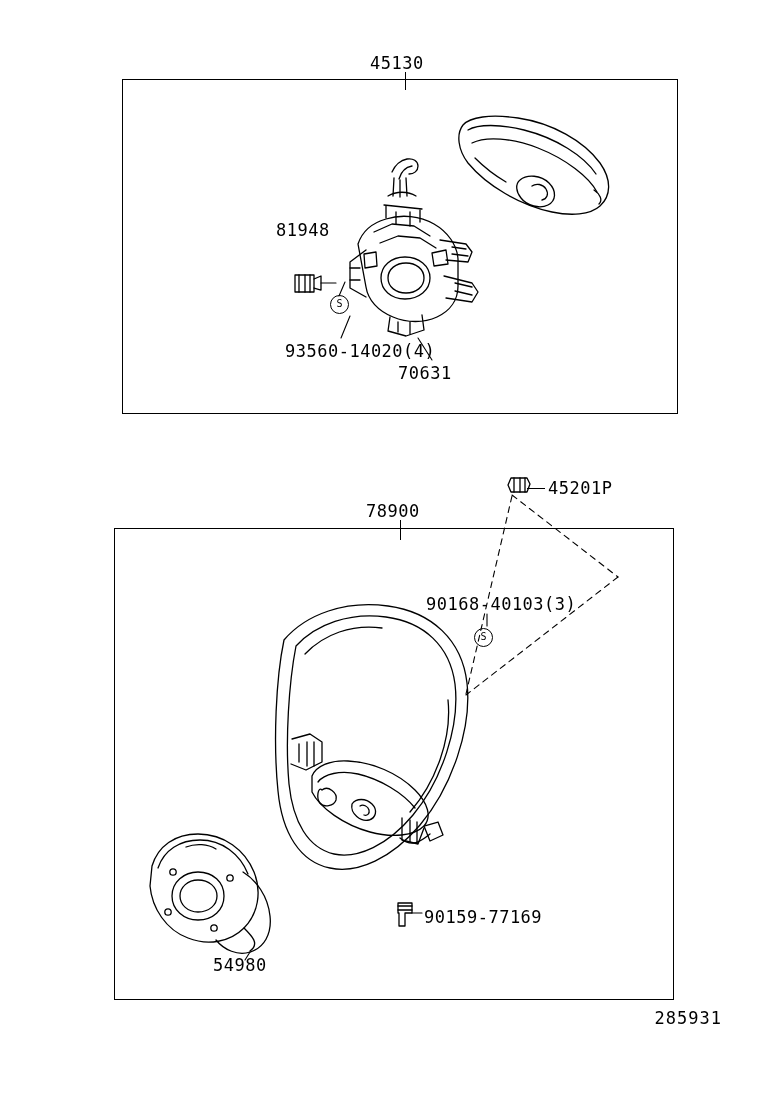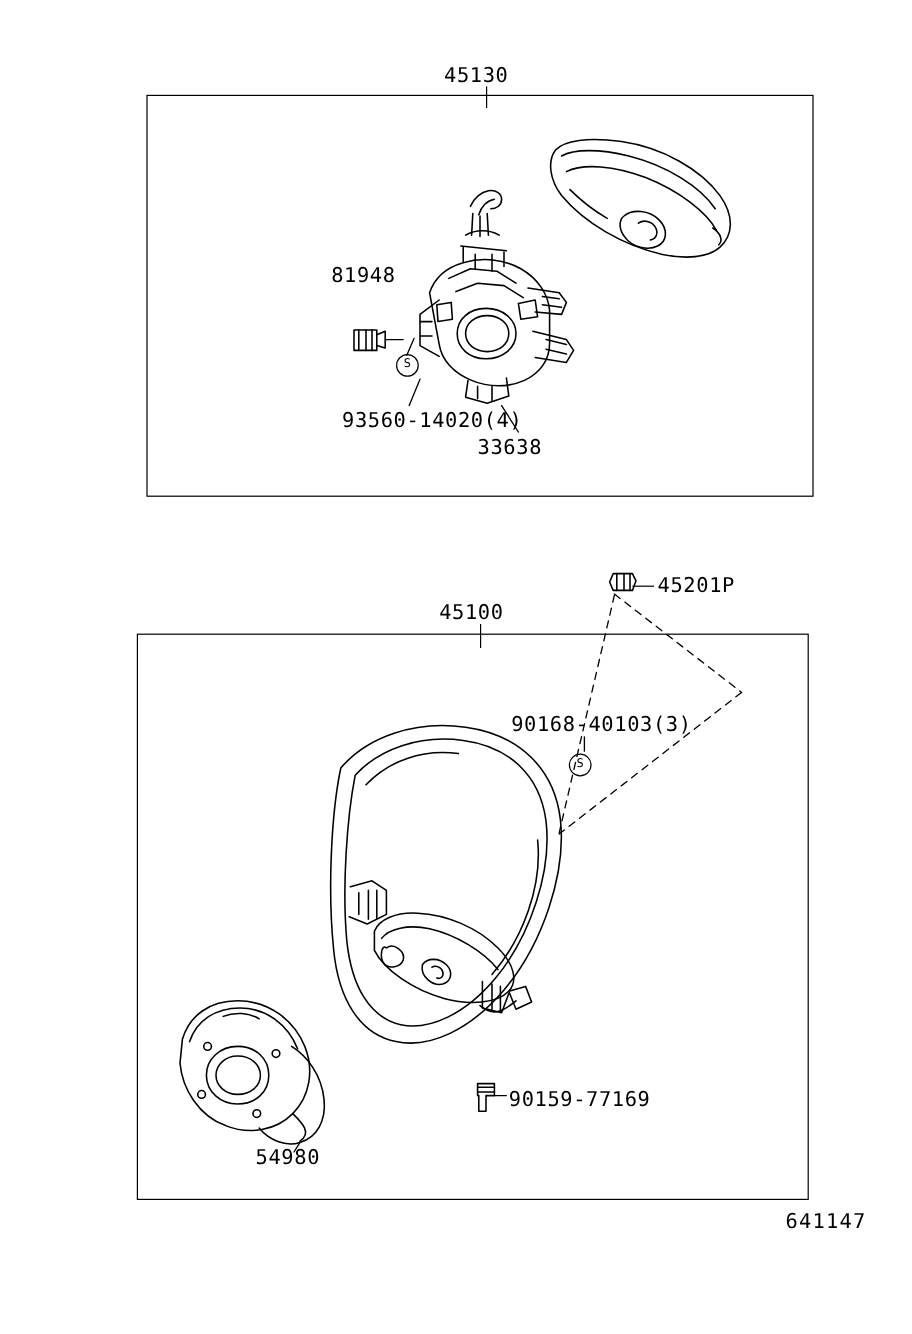--- a/index.html
+++ b/index.html
@@ -87,41 +87,41 @@
 
   <div class="panel" id="panel-top"></div>
 
   <div class="label" style="left:370px; top:53px;">45130</div>
   <div class="leader vline" style="left:405px; top:72px; height:18px;"></div>
 
   <div class="label" style="left:276px; top:220px;">81948</div>
 
   <div class="label" style="left:285px; top:341px;">93560-14020(4)</div>
 
-  <div class="label" style="left:398px; top:363px;">33638</div>
+  <div class="label" style="left:398px; top:363px;">70631</div>
 
   <div class="s-circle" style="left:330px; top:295px;">S</div>
 
   <div class="panel" id="panel-bottom"></div>
 
-  <div class="label" style="left:366px; top:501px;">45100</div>
+  <div class="label" style="left:366px; top:501px;">78900</div>
   <div class="leader vline" style="left:400px; top:520px; height:20px;"></div>
 
   <div class="label" style="left:548px; top:478px;">45201P</div>
   <div class="leader hline" style="left:527px; top:488px; width:18px;"></div>
 
   <div class="label" style="left:426px; top:594px;">90168-40103(3)</div>
 
   <div class="s-circle" style="left:474px; top:628px;">S</div>
 
   <div class="label" style="left:424px; top:907px;">90159-77169</div>
 
   <div class="label" style="left:213px; top:955px;">54980</div>
 
-  <div id="footer-code">641147</div>
+  <div id="footer-code">285931</div>
 
   <svg class="art" viewBox="0 0 760 1112">
     <g fill="none" stroke="#000" stroke-width="1.3" stroke-linejoin="round" stroke-linecap="round">
 
       <g>
         <path d="M463 125 C 470 117, 490 114, 518 118 C 552 123, 584 141, 600 163
                  C 612 180, 611 196, 600 206 C 590 215, 571 216, 552 212
                  C 520 205, 487 186, 468 163 C 458 150, 456 134, 463 125 Z"></path>
         <path d="M468 130 C 478 124, 500 124, 524 130 C 556 138, 584 156, 596 174"></path>
         <path d="M472 143 C 486 136, 512 138, 538 148 C 566 159, 589 177, 597 192"></path>

